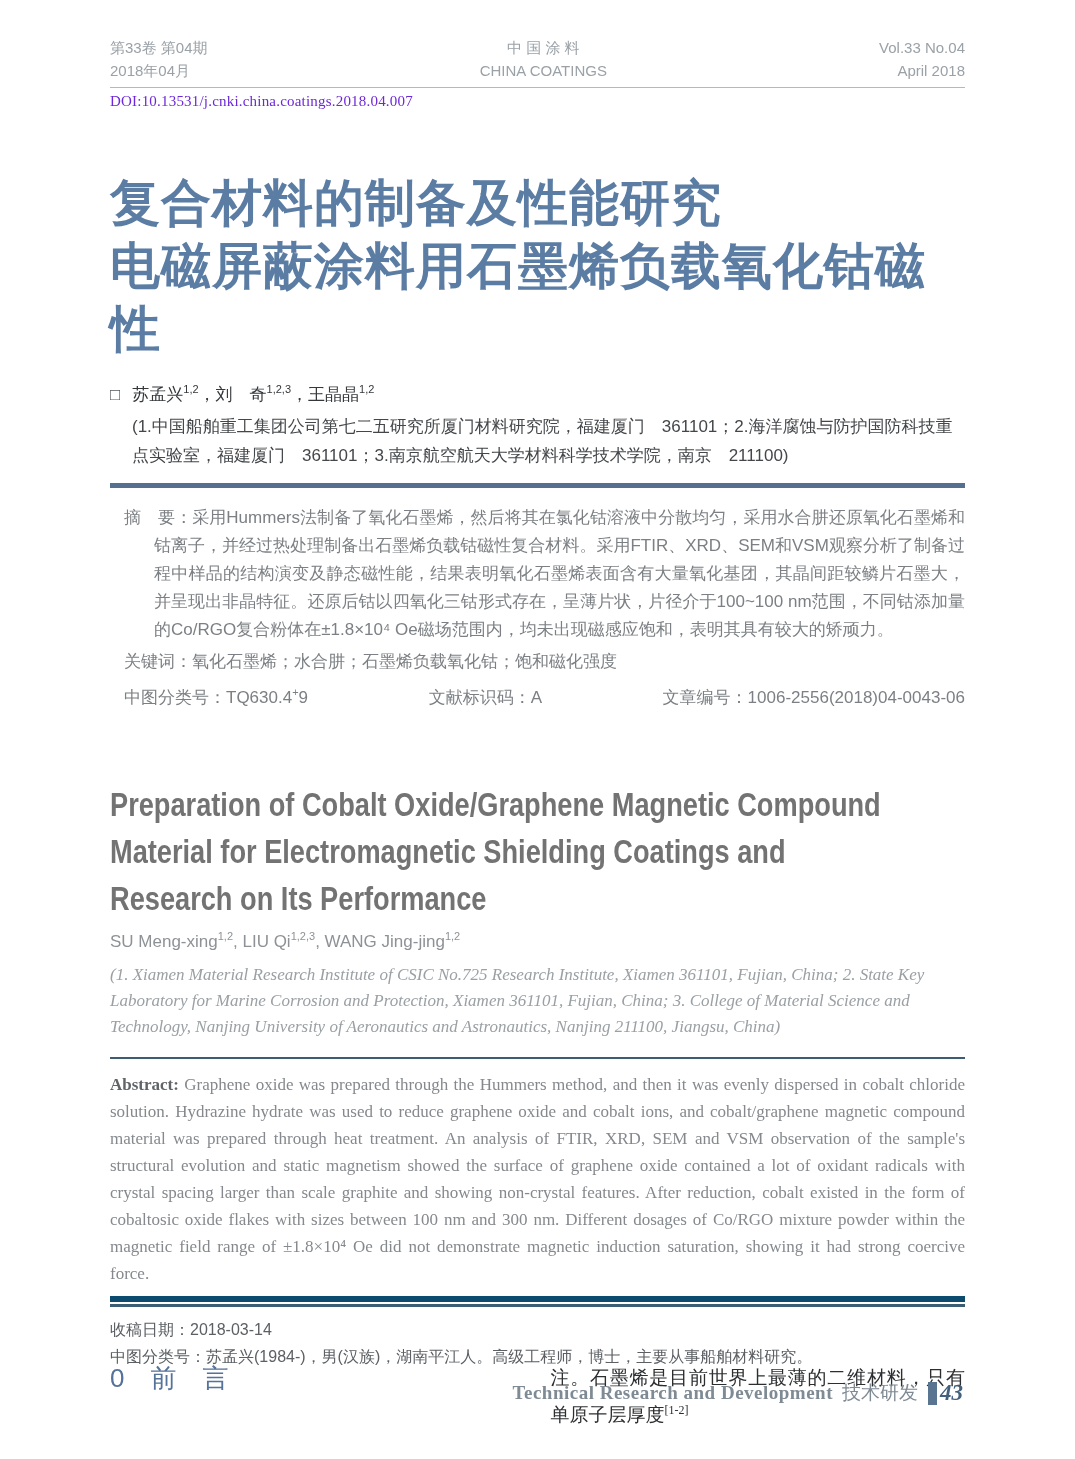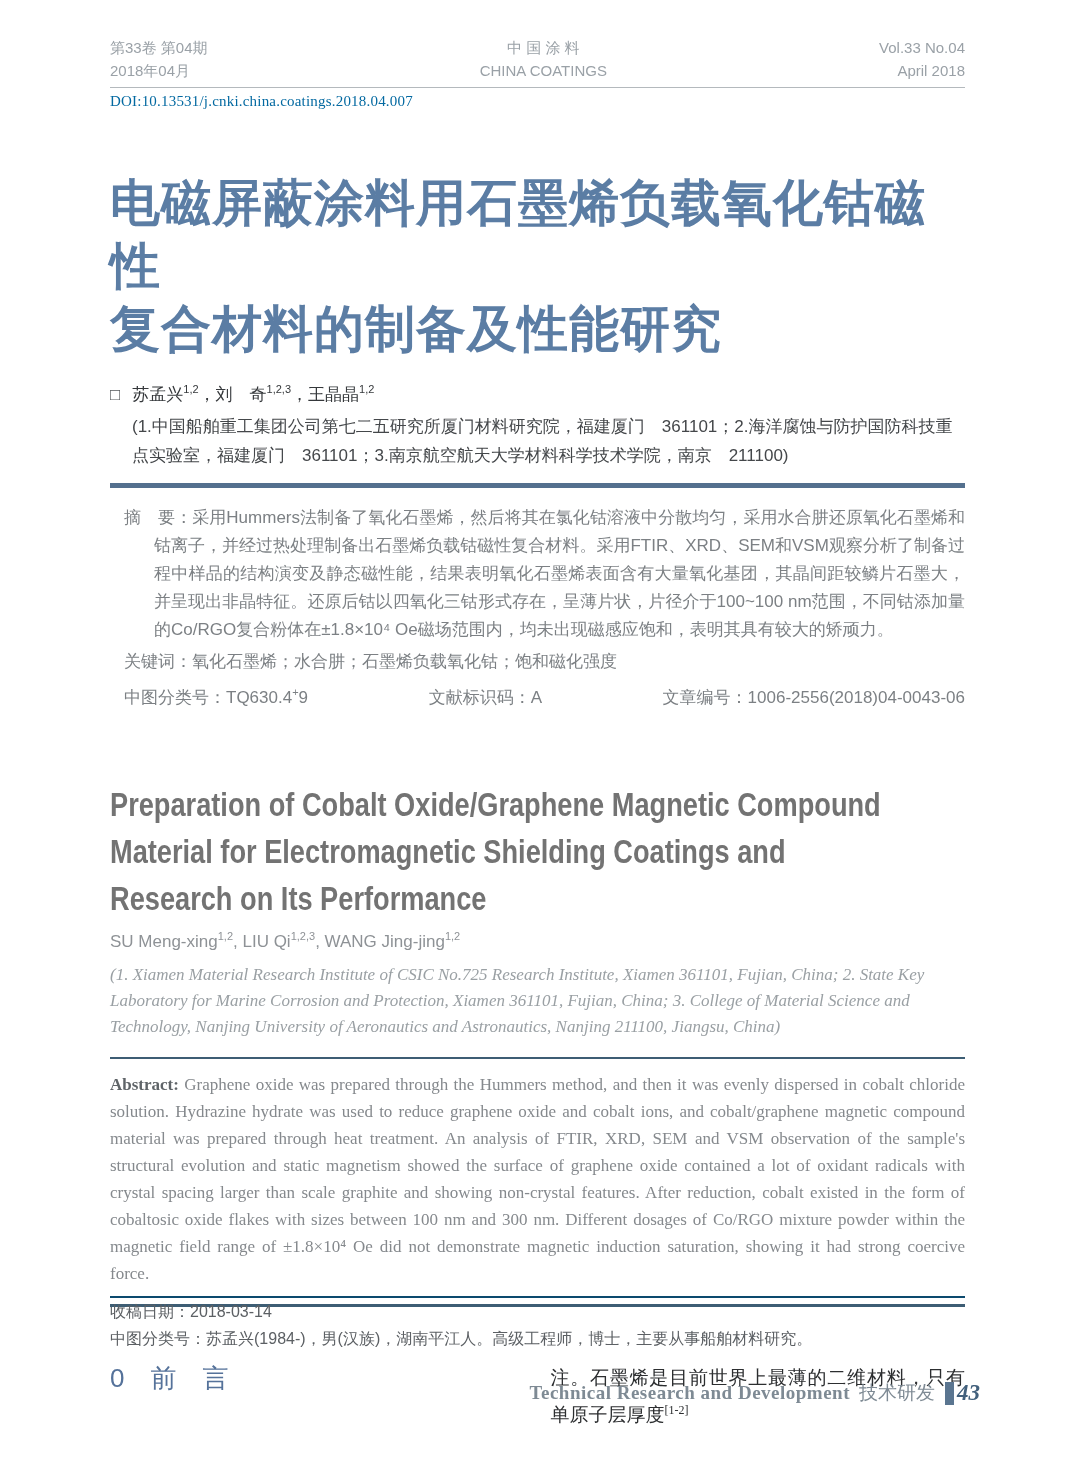--- a/index.html
+++ b/index.html
@@ -12,21 +12,21 @@
 
   
   .header{padding-top:36px;}
   .header-row{display:flex;justify-content:space-between;align-items:flex-start;
     font-family:"Liberation Sans","DejaVu Sans",sans-serif;
     font-size:15px;line-height:23px;color:#9aa1a7;}
   .h-left{text-align:left;}
   .h-center{text-align:center;}
   .h-right{text-align:right;}
   .header-rule{margin-top:5px;border-top:1px solid #b4b9bd;}
-  .doi{margin-top:5px;font-size:15px;color:#0369a1;letter-spacing:.2px;}
+  .doi{margin-top:5px;font-size:15px;color:#6d28d9;letter-spacing:.2px;}
 
   
   .title-cn{margin-top:62px;font-family:"Liberation Sans","DejaVu Sans",sans-serif;
     font-weight:bold;font-size:50px;line-height:63px;color:#5b7da4;letter-spacing:1px;}
 
   
   .byline-cn{margin-top:22px;font-family:"Liberation Sans","DejaVu Sans",sans-serif;
     font-size:17px;color:#35383b;}
   .byline-cn .marker{margin-right:12px;color:#55585b;}
   .byline-cn sup{font-size:11px;}
@@ -67,26 +67,26 @@
   
   .intro{margin-top:54px;display:flex;gap:26px;}
   .col{width:calc(50% - 13px);}
   .sec-heading{margin:0 0 18px 0;font-family:"Liberation Sans","DejaVu Sans",sans-serif;
     font-weight:500;font-size:26px;color:#55729a;}
   .body-para{margin:0;font-size:19px;line-height:33px;text-align:justify;color:#2c2e30;}
   .body-para sup{font-size:12px;}
 
   
   .footnote{position:absolute;top:1296px;left:110px;right:110px;
-    border-top:2px solid #0c4a6e;padding-top:0;
+    border-top:6px solid #0c4a6e;padding-top:14px;
     font-family:"Liberation Sans","DejaVu Sans",sans-serif;
     font-size:16px;line-height:27px;color:#5c6064;}
 
   
-  .page-footer{position:absolute;top:1380px;right:95px;display:flex;align-items:center;
+  .page-footer{position:absolute;top:1380px;right:112px;display:flex;align-items:center;
     color:#7e8a94;}
   .pf-en{font-weight:bold;font-size:19px;letter-spacing:.5px;}
   .pf-cn{font-size:19px;margin-left:9px;}
   .pf-bar{width:9px;height:23px;background:#5a7590;margin-left:10px;}
   .pf-num{font-style:italic;font-weight:bold;font-size:23px;color:#42607c;margin-left:3px;}
 </style>
 </head>
 <body>
 
 <div class="page">
@@ -105,22 +105,22 @@
         <div class="h-right">
           <div>Vol.33 No.04</div>
           <div>April 2018</div>
         </div>
       </div>
       <div class="header-rule"></div>
       <div class="doi">DOI:10.13531/j.cnki.china.coatings.2018.04.007</div>
     </div>
 
     <div class="title-cn">
+      <div>复合材料的制备及性能研究</div>
       <div>电磁屏蔽涂料用石墨烯负载氧化钴磁性</div>
-      <div>复合材料的制备及性能研究</div>
     </div>
 
     <div class="byline-cn">
       <span class="marker">□</span><span><span></span><span>苏孟兴</span><sup>1,2</sup></span><span><span>，</span><span>刘　奇</span><sup>1,2,3</sup></span><span><span>，</span><span>王晶晶</span><sup>1,2</sup></span>
     </div>
     <p class="affil-cn">(1.中国船舶重工集团公司第七二五研究所厦门材料研究院，福建厦门　361101；2.海洋腐蚀与防护国防科技重点实验室，福建厦门　361101；3.南京航空航天大学材料科学技术学院，南京　211100)</p>
 
     <div class="thick-bar"></div>
 
     <p class="abstract-cn"><span>摘　要：</span><span>采用Hummers法制备了氧化石墨烯，然后将其在氯化钴溶液中分散均匀，采用水合肼还原氧化石墨烯和钴离子，并经过热处理制备出石墨烯负载钴磁性复合材料。采用FTIR、XRD、SEM和VSM观察分析了制备过程中样品的结构演变及静态磁性能，结果表明氧化石墨烯表面含有大量氧化基团，其晶间距较鳞片石墨大，并呈现出非晶特征。还原后钴以四氧化三钴形式存在，呈薄片状，片径介于100~100 nm范围，不同钴添加量的Co/RGO复合粉体在±1.8×10⁴ Oe磁场范围内，均未出现磁感应饱和，表明其具有较大的矫顽力。</span></p>

